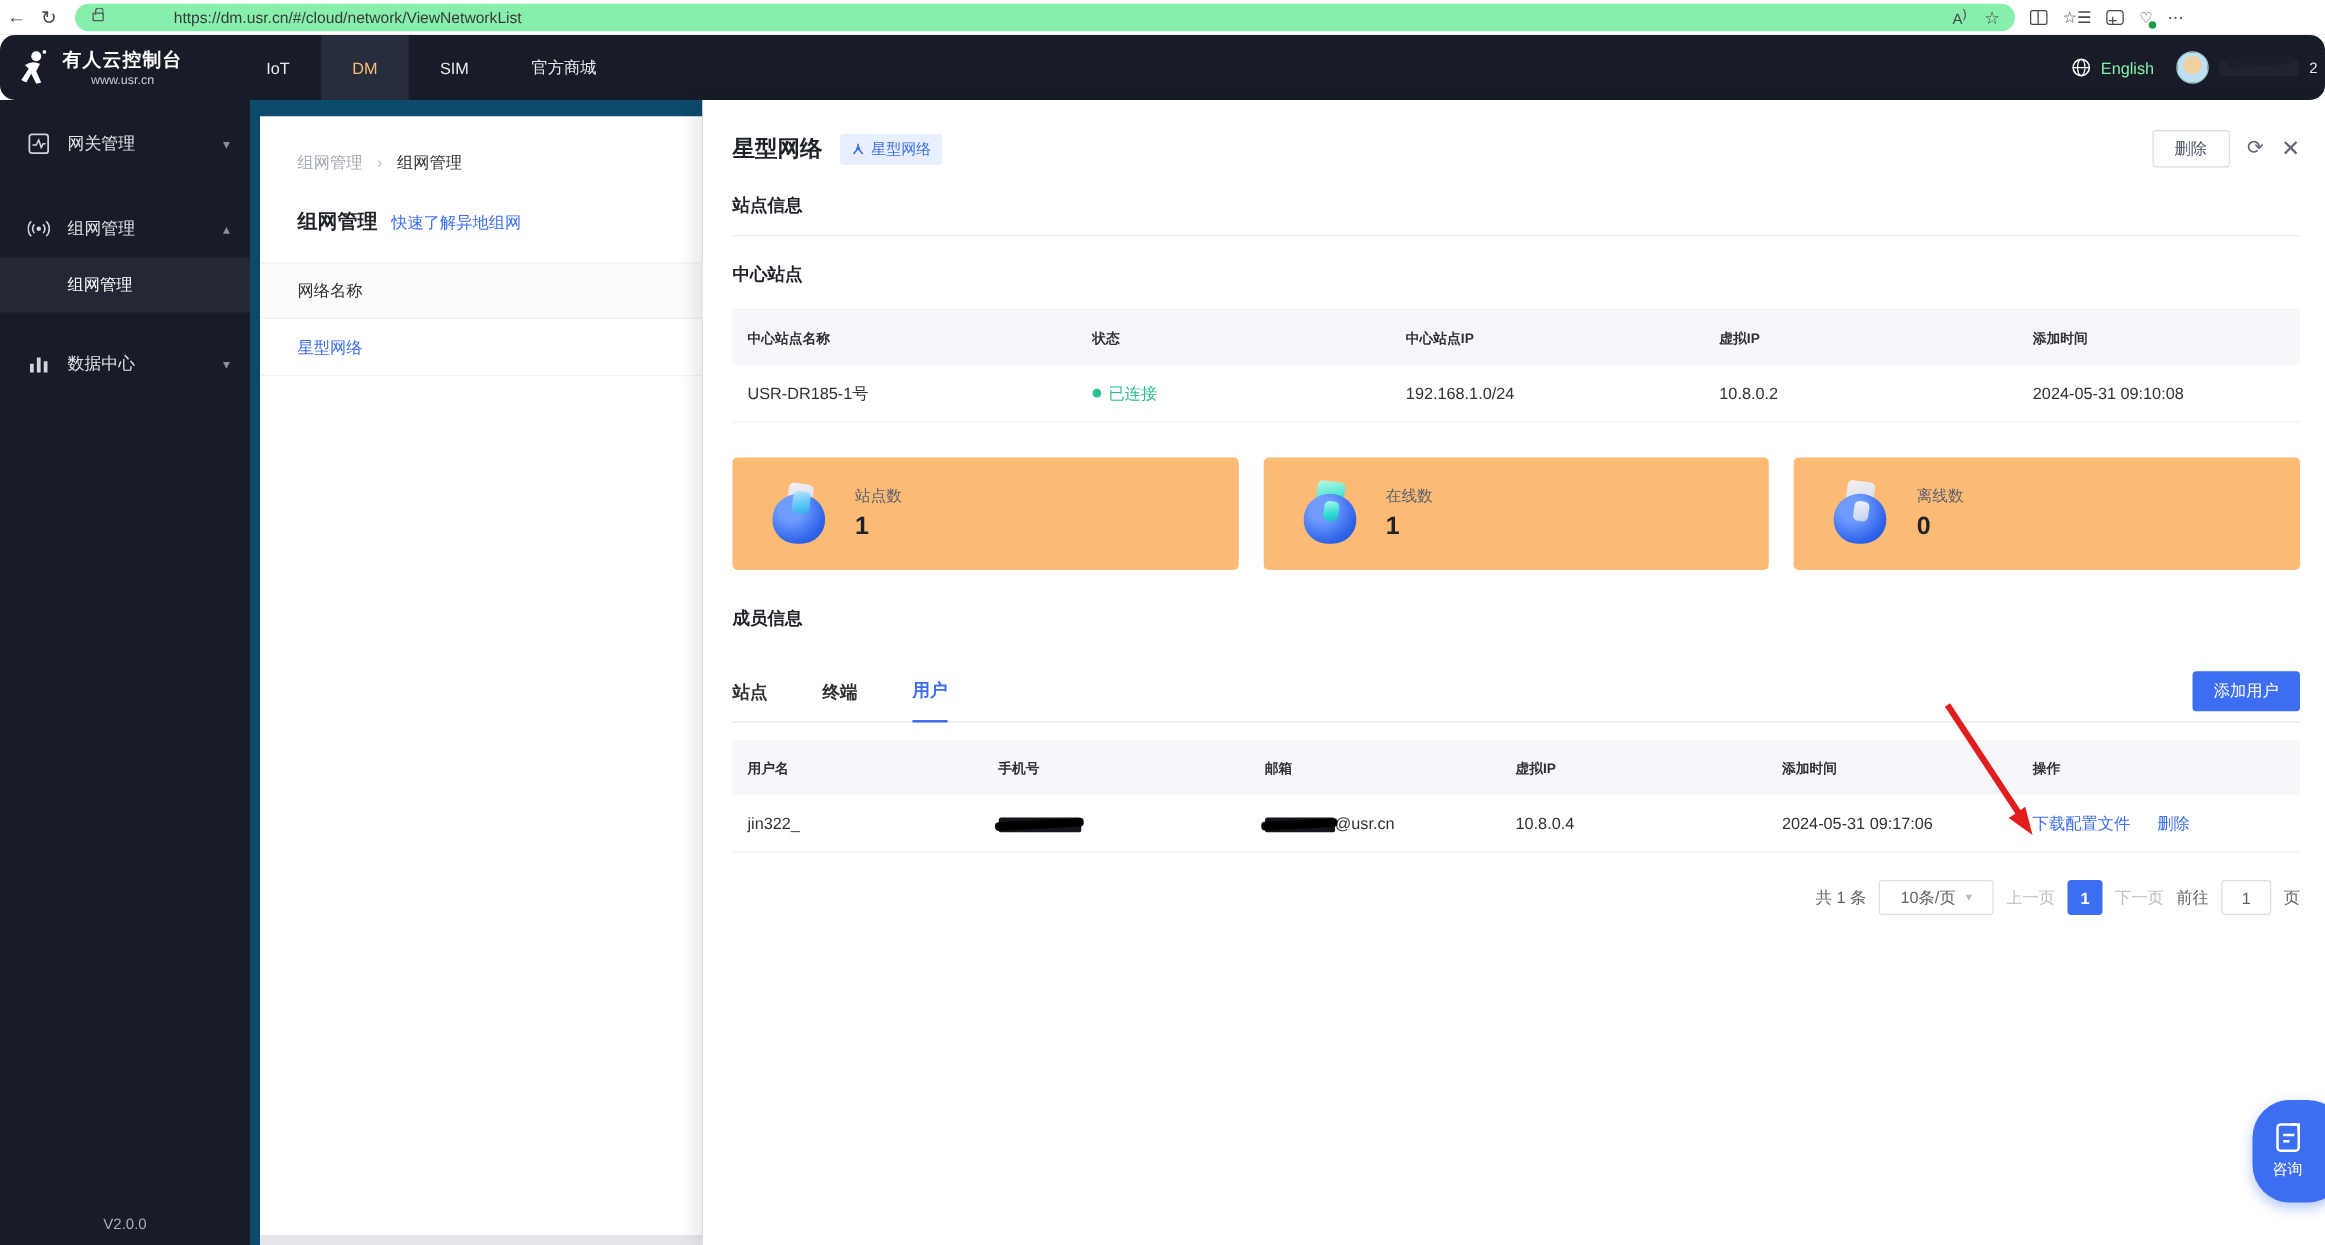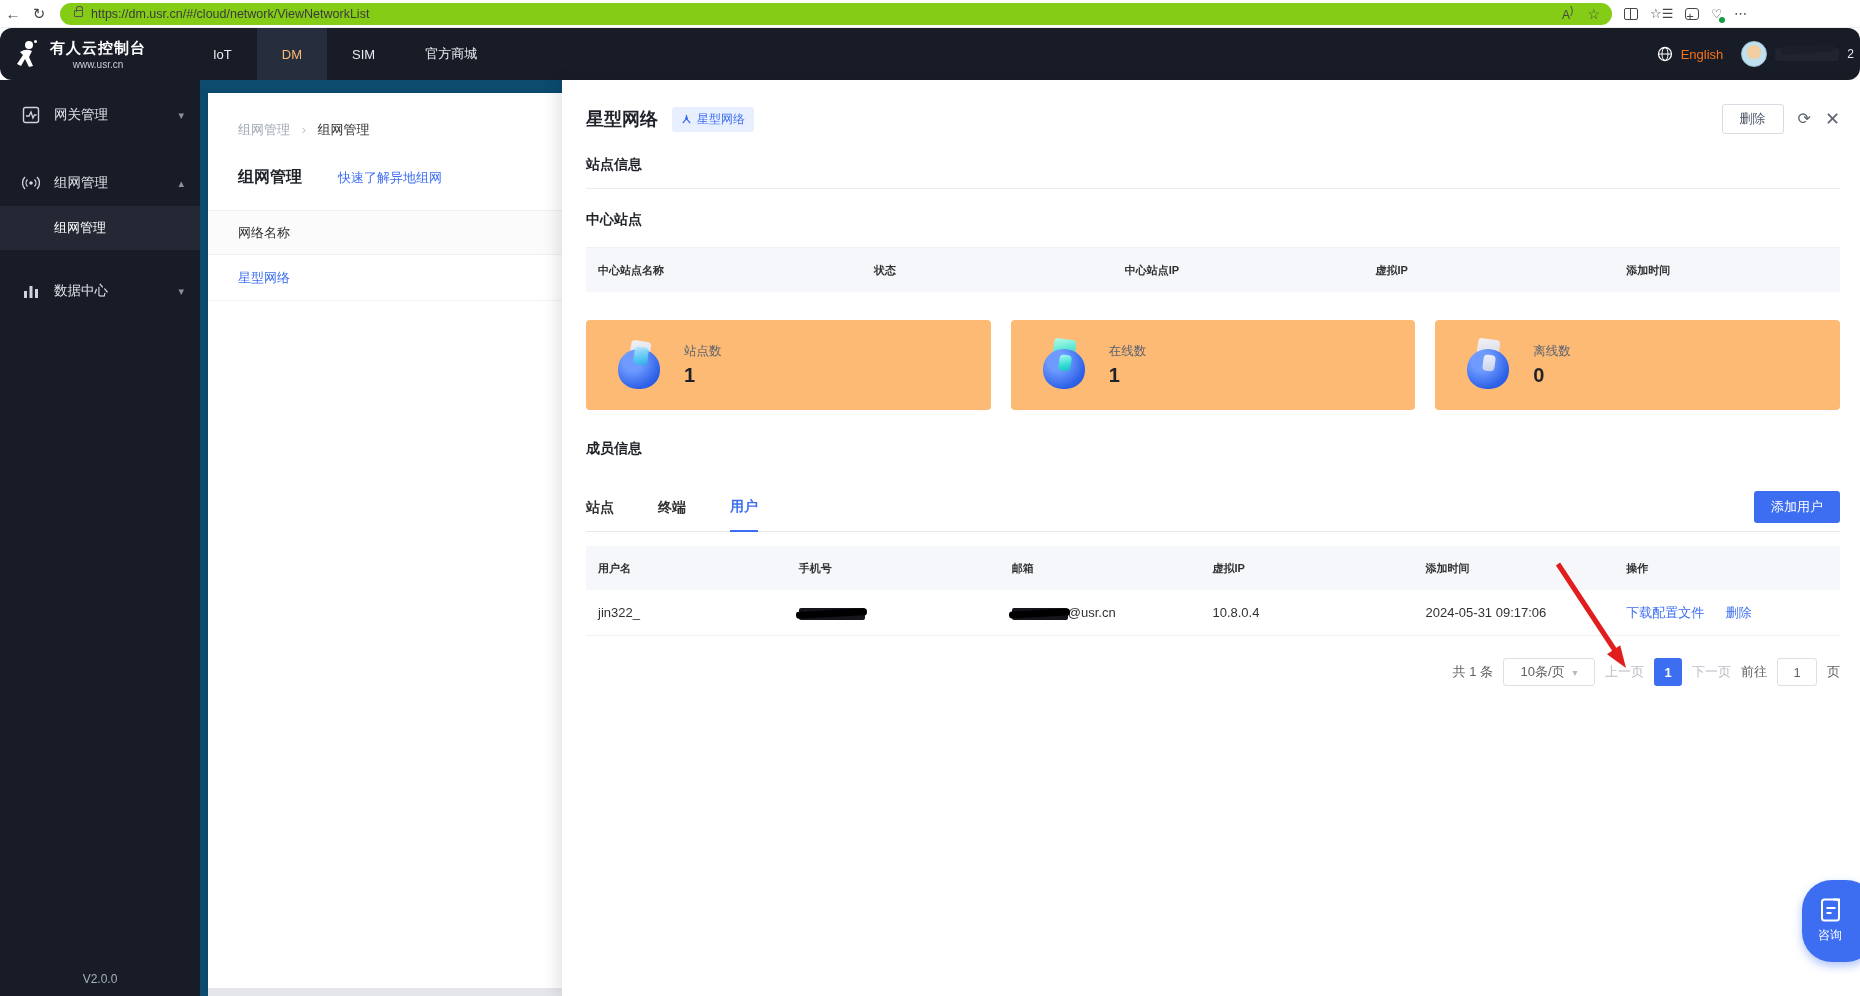--- a/index.html
+++ b/index.html
@@ -3,21 +3,21 @@
 <meta charset="utf-8">
 <style>
   * { margin:0; padding:0; box-sizing:border-box; }
   html,body { width:1860px; height:996px; }
   body { font-family:"Liberation Sans","DejaVu Sans",sans-serif; font-size:13px; color:#303133; background:#fff; overflow:hidden; }
   .screen { position:relative; width:1860px; height:996px; overflow:hidden; }
 
   
   .browser-bar { position:absolute; left:0; top:0; width:100%; height:28px; background:#ffffff; display:flex; align-items:center; border-bottom:1px solid #ececec; }
   .b-icon { width:26px; height:22px; display:flex; align-items:center; justify-content:center; color:#474747; font-size:15px; cursor:pointer; flex:0 0 auto; }
-  .addr-pill { display:flex; align-items:center; height:22px; width:1552px; margin-left:8px; background:#84cc16; border-radius:11px; padding:0 8px; }
+  .addr-pill { display:flex; align-items:center; height:22px; width:1552px; margin-left:8px; background:#86efac; border-radius:11px; padding:0 8px;gap:48px; }
   .lock { width:9px; height:7px; border:1.3px solid #555; border-radius:1px; position:relative; margin:0 8px 0 6px; }
   .lock:before { content:""; position:absolute; left:1px; top:-5px; width:5px; height:5px; border:1.3px solid #555; border-bottom:none; border-radius:3px 3px 0 0; }
   .url-text { color:#3b3b3b; font-size:12.5px; flex:1; }
   .pill-right { display:flex; align-items:center; gap:14px; margin-right:4px; color:#474747; }
   .toolbar-right { display:flex; align-items:center; gap:12px; margin:0 10px 0 12px; color:#474747; }
   .t-box { width:14px; height:12px; border:1.4px solid #474747; border-radius:2px; position:relative; }
   .t-box.split:before { content:""; position:absolute; left:5px; top:0; bottom:0; width:1.4px; background:#474747; }
   .t-star { font-size:14px; line-height:1; }
   .t-ess { position:relative; font-size:12px; }
   .t-ess .dot { position:absolute; right:-3px; bottom:-2px; width:6px; height:6px; background:#179c46; border-radius:50%; }
@@ -25,21 +25,21 @@
   
   .app-header { position:absolute; left:0; top:28px; width:100%; height:52px; background:#181c26; display:flex; align-items:center; color:#fff;border-radius:12px; }
   .logo-wrap { display:flex; align-items:center; padding-left:12px; width:188px; }
   .logo-txt { margin-left:8px; }
   .logo-title { font-size:15px; font-weight:bold; letter-spacing:1px; }
   .logo-sub { font-size:10px; color:#c9ced8; text-align:center; margin-top:1px; }
   .nav-tabs { display:flex; height:52px; }
   .nav-tab { padding:0 25px; display:flex; align-items:center; font-size:13px; color:#e8eaef; cursor:pointer; }
   .nav-tab.active { background:#262d3d; color:#fdba74; }
   .header-right { margin-left:auto; display:flex; align-items:center; gap:8px; padding-right:6px; }
-  .lang { font-size:13px; color:#f97316; margin-right:10px; cursor:pointer; }
+  .lang { font-size:13px; color:#86efac; margin-right:10px; cursor:pointer; }
   .avatar { width:26px; height:26px; border-radius:50%; background:radial-gradient(circle at 50% 42%, #f2cfa0 0 38%, #bfe0ee 40%); border:1px solid #9fc6d8; cursor:pointer; }
   .name-scribble { width:64px; height:13px; background:#20242e; border-radius:3px; position:relative; }
   .name-scribble:before { content:""; position:absolute; left:6px; top:-3px; right:4px; height:8px; background:#1b1f29; border-radius:4px; transform:rotate(-4deg); }
   .name-suffix { color:#e8eaef; font-size:12px; }
 
   
   .sidebar { position:absolute; left:0; top:80px; width:200px; bottom:0; background:#181c26; color:#dfe3ea; }
   .side-item { height:46px; display:flex; align-items:center; padding:0 16px 0 22px; cursor:pointer; font-size:13.5px; margin-top:22px; }
   .side-item:first-child { margin-top:12px; }
   .side-item .s-icon { width:18px; height:18px; margin-right:14px; flex:0 0 auto; }
@@ -49,21 +49,21 @@
   .version { position:absolute; bottom:10px; left:0; width:200px; text-align:center; color:#aab0bb; font-size:12px; }
 
   
   .list-panel { position:absolute; left:200px; top:80px; width:362px; bottom:0; background:#0c4a6e; }
   .list-card { position:absolute; left:8px; top:13px; right:0; bottom:8px; background:#ffffff; box-shadow:0 1px 4px rgba(0,0,0,.06); padding:28px 0 0 30px; }
   .breadcrumb { font-size:13px; color:#a2a8b3; }
   .breadcrumb .sep { margin:0 8px; color:#c0c4cc; }
   .breadcrumb .current { color:#303133; }
   .list-title-row { margin-top:28px; display:flex; align-items:baseline; }
   .list-title { font-size:16px; font-weight:bold; color:#1f2329; }
-  .help-link { margin-left:36px; font-size:13px; color:#3d6ef2; cursor:pointer; }
+  .help-link { margin-left:11px; font-size:13px; color:#3d6ef2; cursor:pointer; }
   .list-divider { height:1px; background:#eef0f4; margin:22px 0 0 -30px; }
   .net-head-row { height:44px; display:flex; align-items:center; background:#fbfbfc; border-bottom:1px solid #eef0f4; margin-left:-30px; padding-left:30px; font-weight:normal; color:#303133; }
   .net-row { height:46px; display:flex; align-items:center; border-bottom:1px solid #f2f3f7; margin-left:-30px; padding-left:30px; cursor:pointer; }
   .net-row a { color:#3d6ef2; text-decoration:none; }
   .h-scrollbar { position:absolute; left:8px; right:0; bottom:0; height:8px; background:#e4e6ea; }
 
   
   .drawer { position:absolute; left:562px; top:80px; right:0; bottom:0; background:#fff; box-shadow:-6px 0 14px rgba(0,0,0,.10); padding:24px 20px 0 24px; overflow:hidden; }
   .drawer-head { display:flex; align-items:center; }
   .drawer-title { font-size:18px; font-weight:bold; color:#1f2329; }
@@ -249,20 +249,32 @@
     <div class="section-title">中心站点</div>
 
     <div class="tbl">
       <div class="tbl-hrow">
         <div class="c ct-c1">中心站点名称</div>
         <div class="c ct-c2">状态</div>
         <div class="c ct-c3">中心站点IP</div>
         <div class="c ct-c4">虚拟IP</div>
         <div class="c ct-c5">添加时间</div>
       </div>
+      <div class="tbl-row">
+        <div class="c ct-c1">USR-DR185-1号</div>
+        <div class="c ct-c2">
+          <span class="status-ok">
+            <span class="status-dot"></span>
+            <span>已连接</span>
+          </span>
+        </div>
+        <div class="c ct-c3">192.168.1.0/24</div>
+        <div class="c ct-c4">10.8.0.2</div>
+        <div class="c ct-c5">2024-05-31 09:10:08</div>
+      </div>
     </div>
 
     <div class="stat-cards">
       <div class="stat-card">
         <span class="stat-icon">
             <span class="gem pale"></span>
             <span class="sphere"></span>
             <span class="gem" style="left:20px;top:8px;width:14px;height:18px;"></span>
           </span>
         <span>

